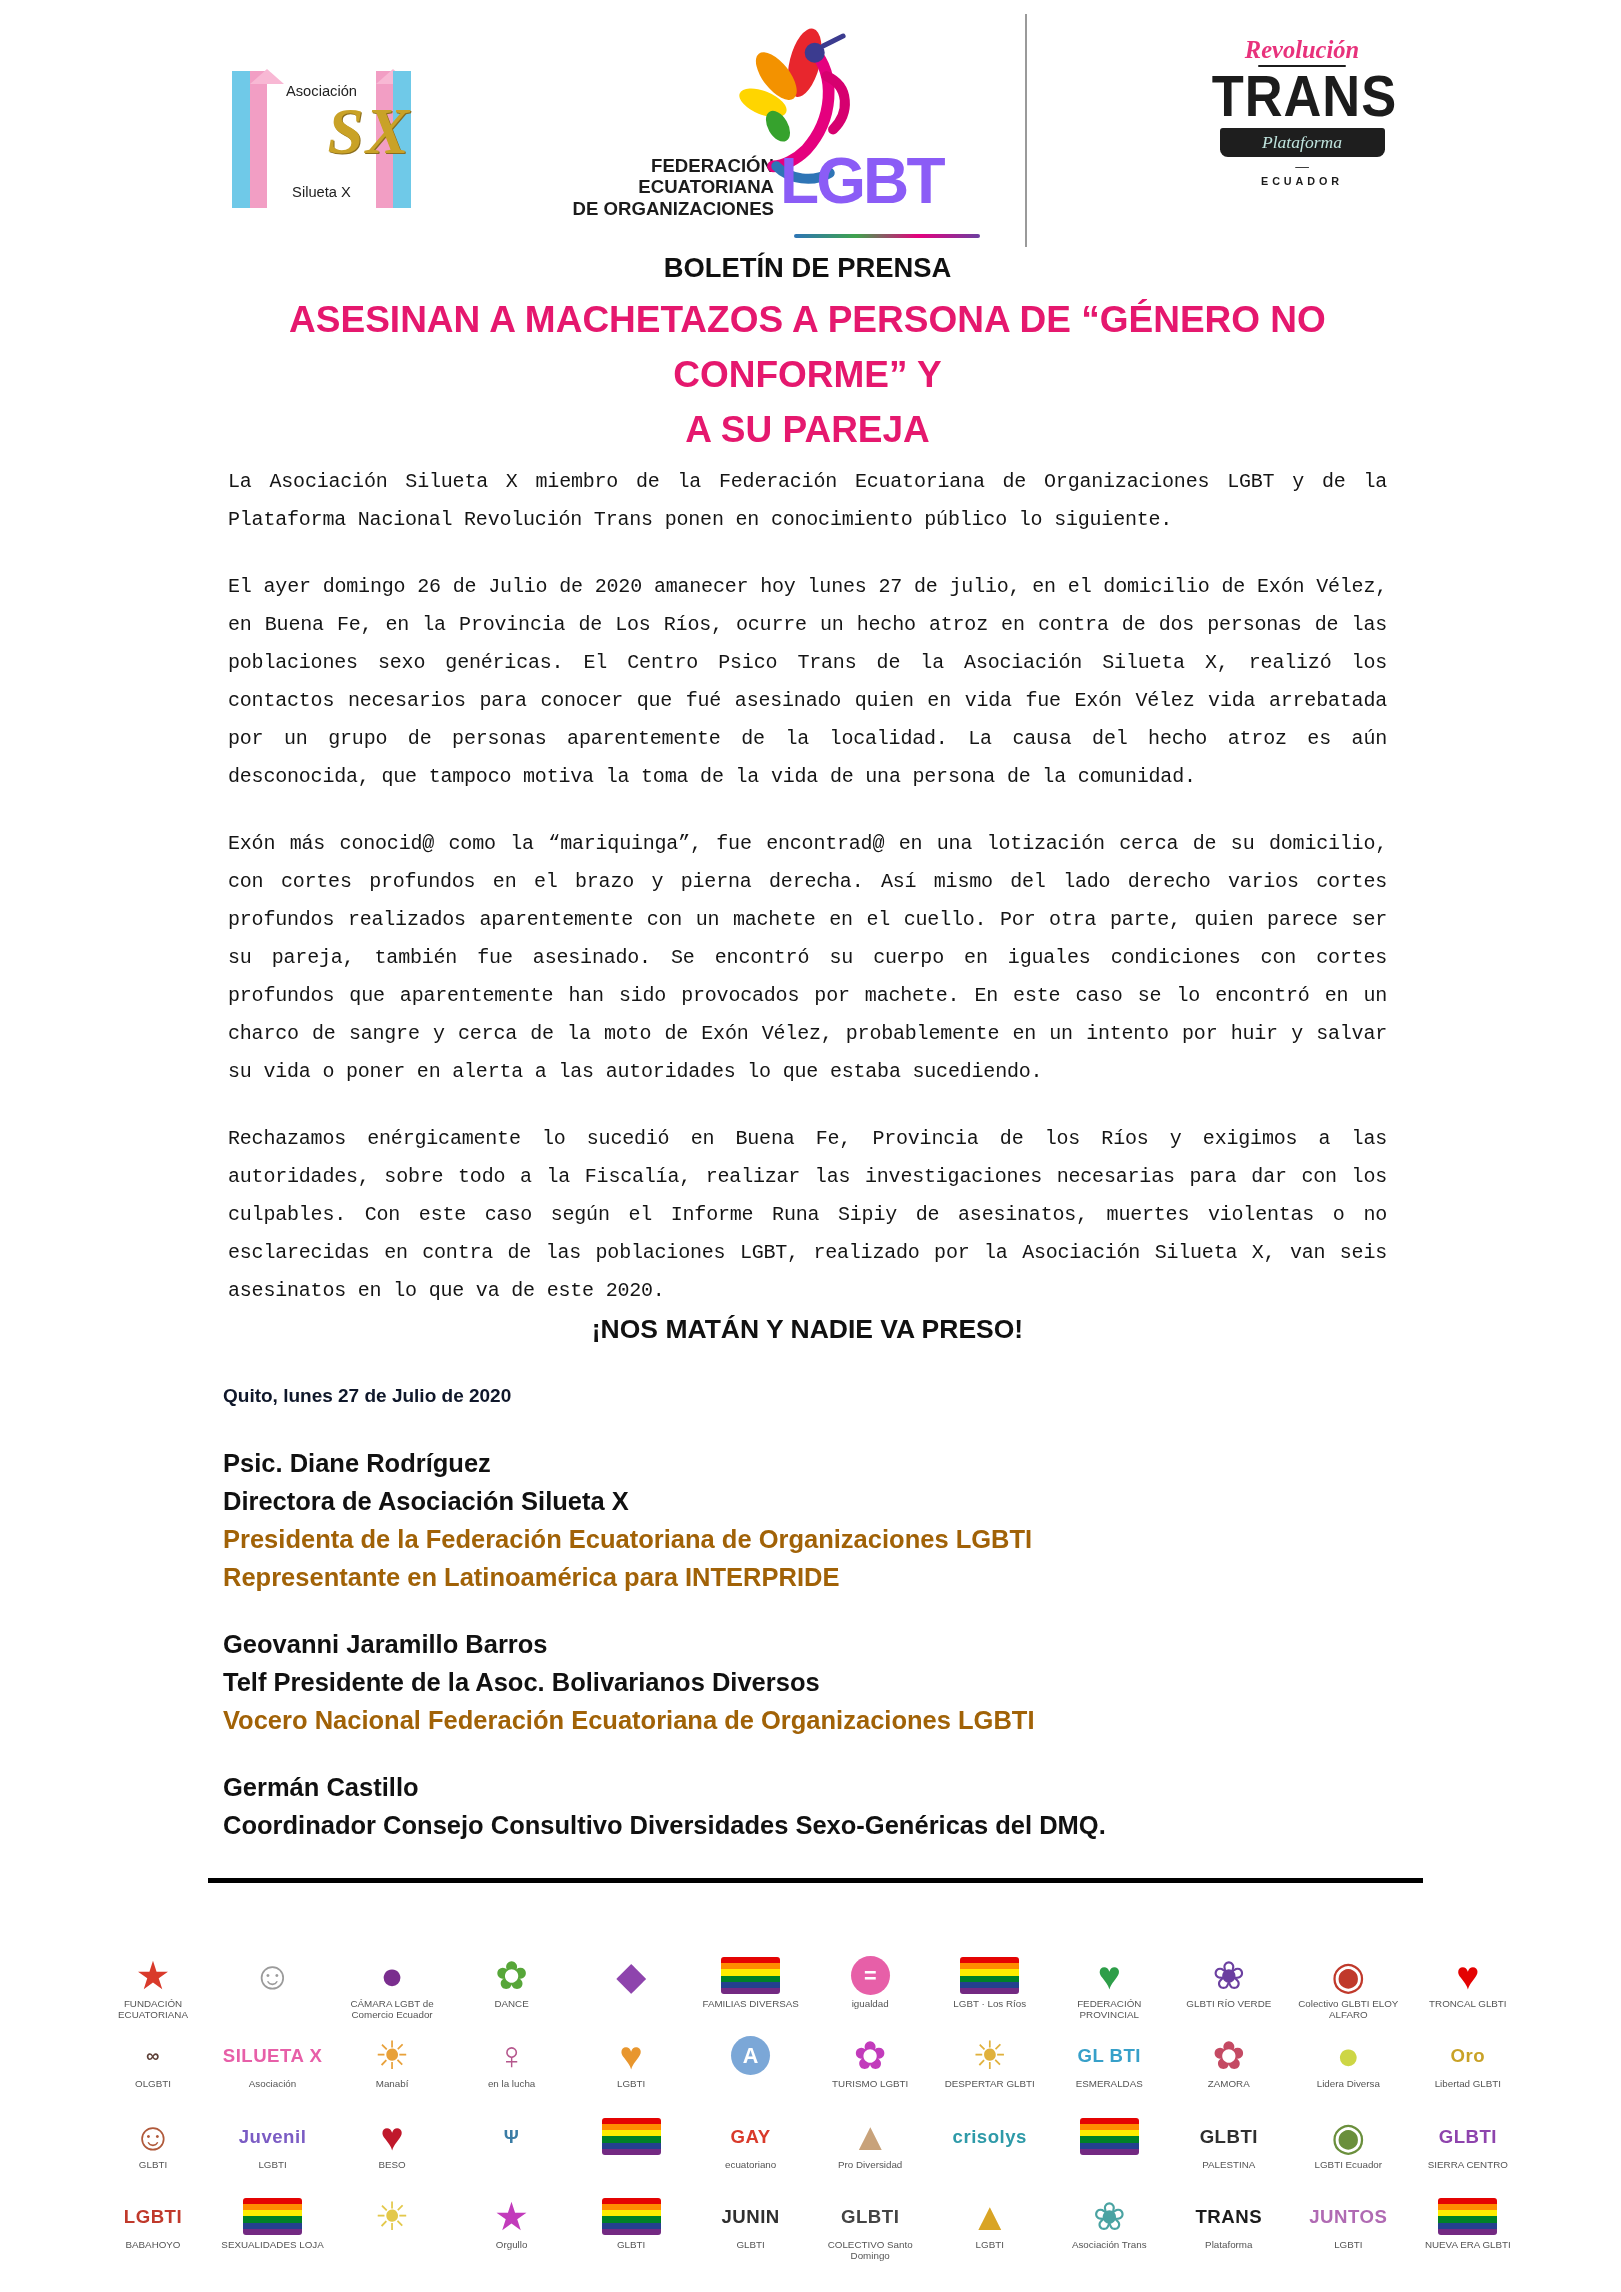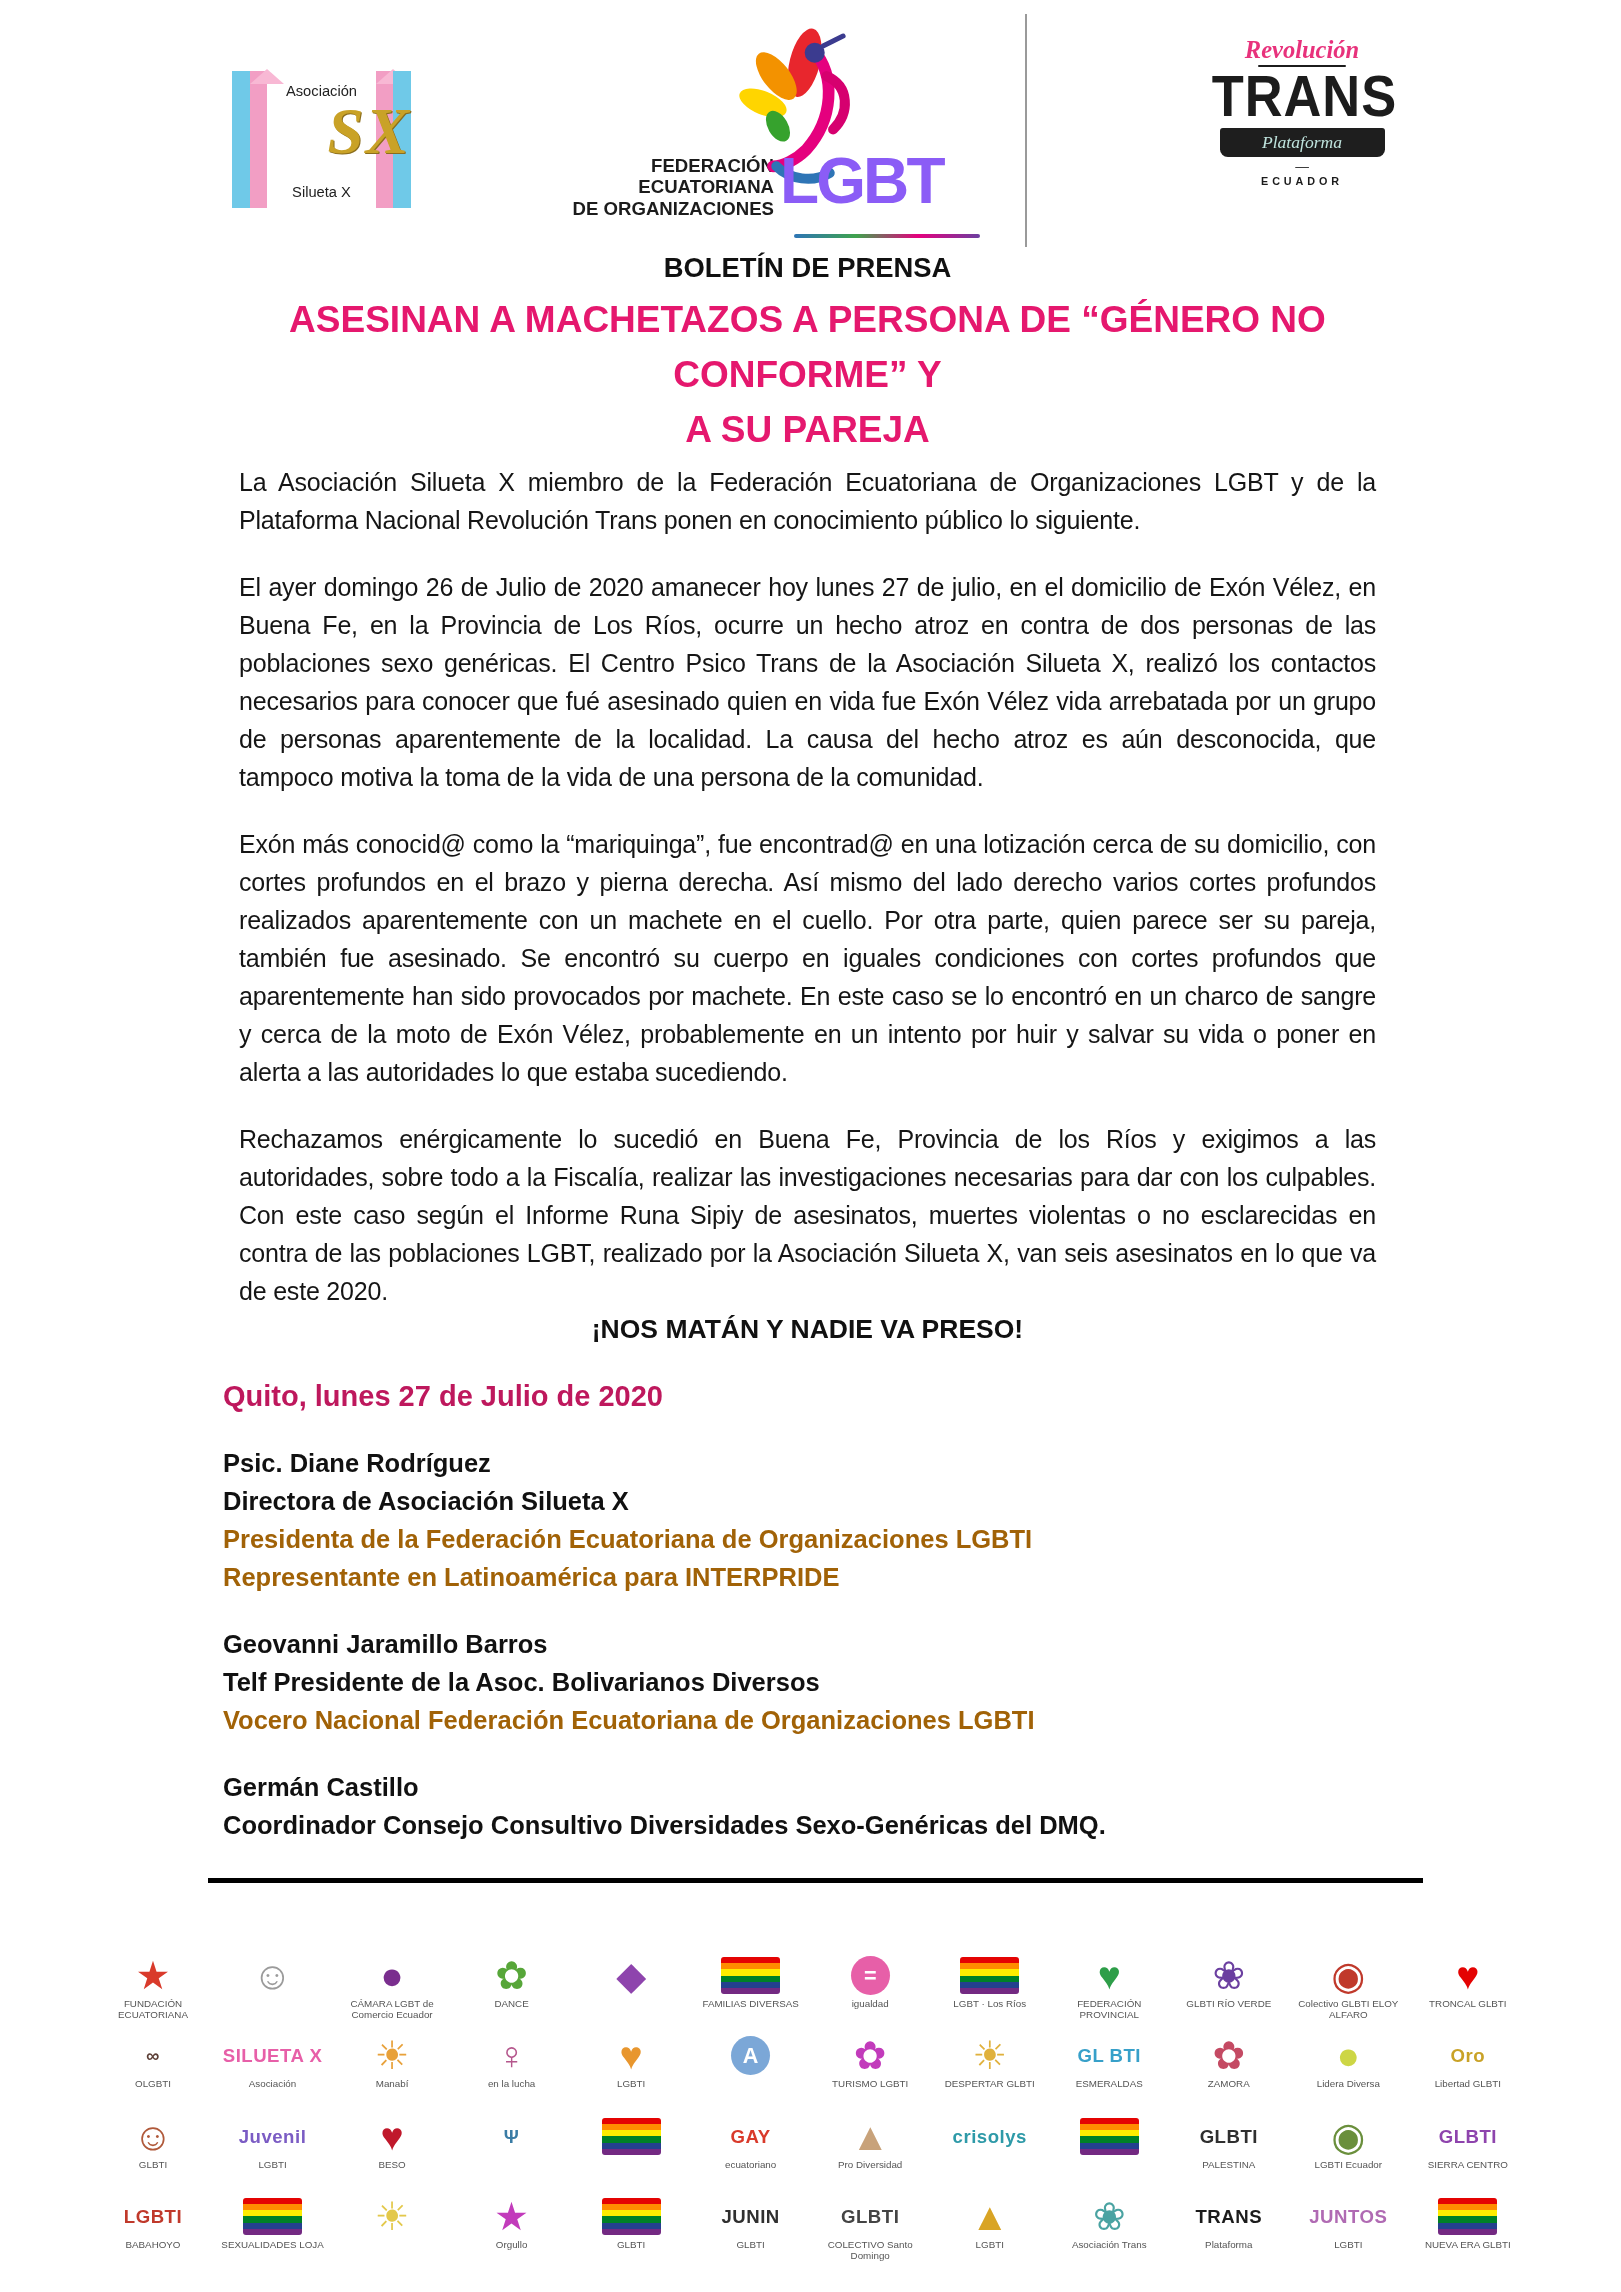--- a/index.html
+++ b/index.html
@@ -38,24 +38,24 @@
               transform:scaleX(0.92);transform-origin:center;}
   .trans-banner{width:165px;height:29px;margin:2px auto 0;background:#1e1e1e;border-radius:2.9px 2.9px 7.8px 7.8px;
                 color:#bfe3dd;font-family:"Liberation Serif",serif;font-style:italic;font-size:17.6px;line-height:29px;}
   .trans-dash{font-size:13.7px;line-height:13.7px;color:#1c1c1c;margin-top:2.9px;}
   .trans-country{font-size:10.8px;letter-spacing:3.9px;color:#1c1c1c;font-weight:bold;margin-top:1px;}
 
   
   .doc{position:absolute;left:223px;top:243px;width:1169px;}
   .kicker{font-size:27.4px;font-weight:bold;text-align:center;line-height:35px;margin:7px;color:#111;}
   .headline{font-size:37px;font-weight:bold;text-align:center;line-height:55px;margin:2px 0 0;color:#e5186e;}
-  .doc p.body{font-size:25px;line-height:38px;text-align:justify;margin:29px 16px 0;color:#151515;letter-spacing:-0.2px;}
+  .doc p.body{font-size:20px;line-height:38px;text-align:justify;margin:29px 5px 0;color:#151515;letter-spacing:-0.2px;font-family:Liberation Mono, monospace;}
   .doc p.body.first{margin-top:5.9px;}
   .slogan{font-size:26.5px;font-weight:bold;text-align:center;line-height:38px;margin:0;color:#111;}
-  .dateline{font-size:29px;font-weight:bold;line-height:38px;margin:29px 0 0;color:#be185d;}
+  .dateline{font-size:19px;font-weight:bold;line-height:38px;margin:29px 0 0;color:#0f172a;}
   .sig{margin:29px 0 0;font-size:25.5px;font-weight:bold;line-height:38px;}
   .sig .black{color:#111;}
   .sig .pink{color:#a16207;}
 
   
   .footer-rule{position:absolute;left:208px;top:1878px;width:1215px;height:4.9px;background:#000;}
   .footer-link-row{position:absolute;left:208px;top:1890px;width:1215px;text-align:center;}
   .footer-link{font-size:28px;color:#2d6fc2;text-decoration:underline;letter-spacing:-0.3px;}
 
   

